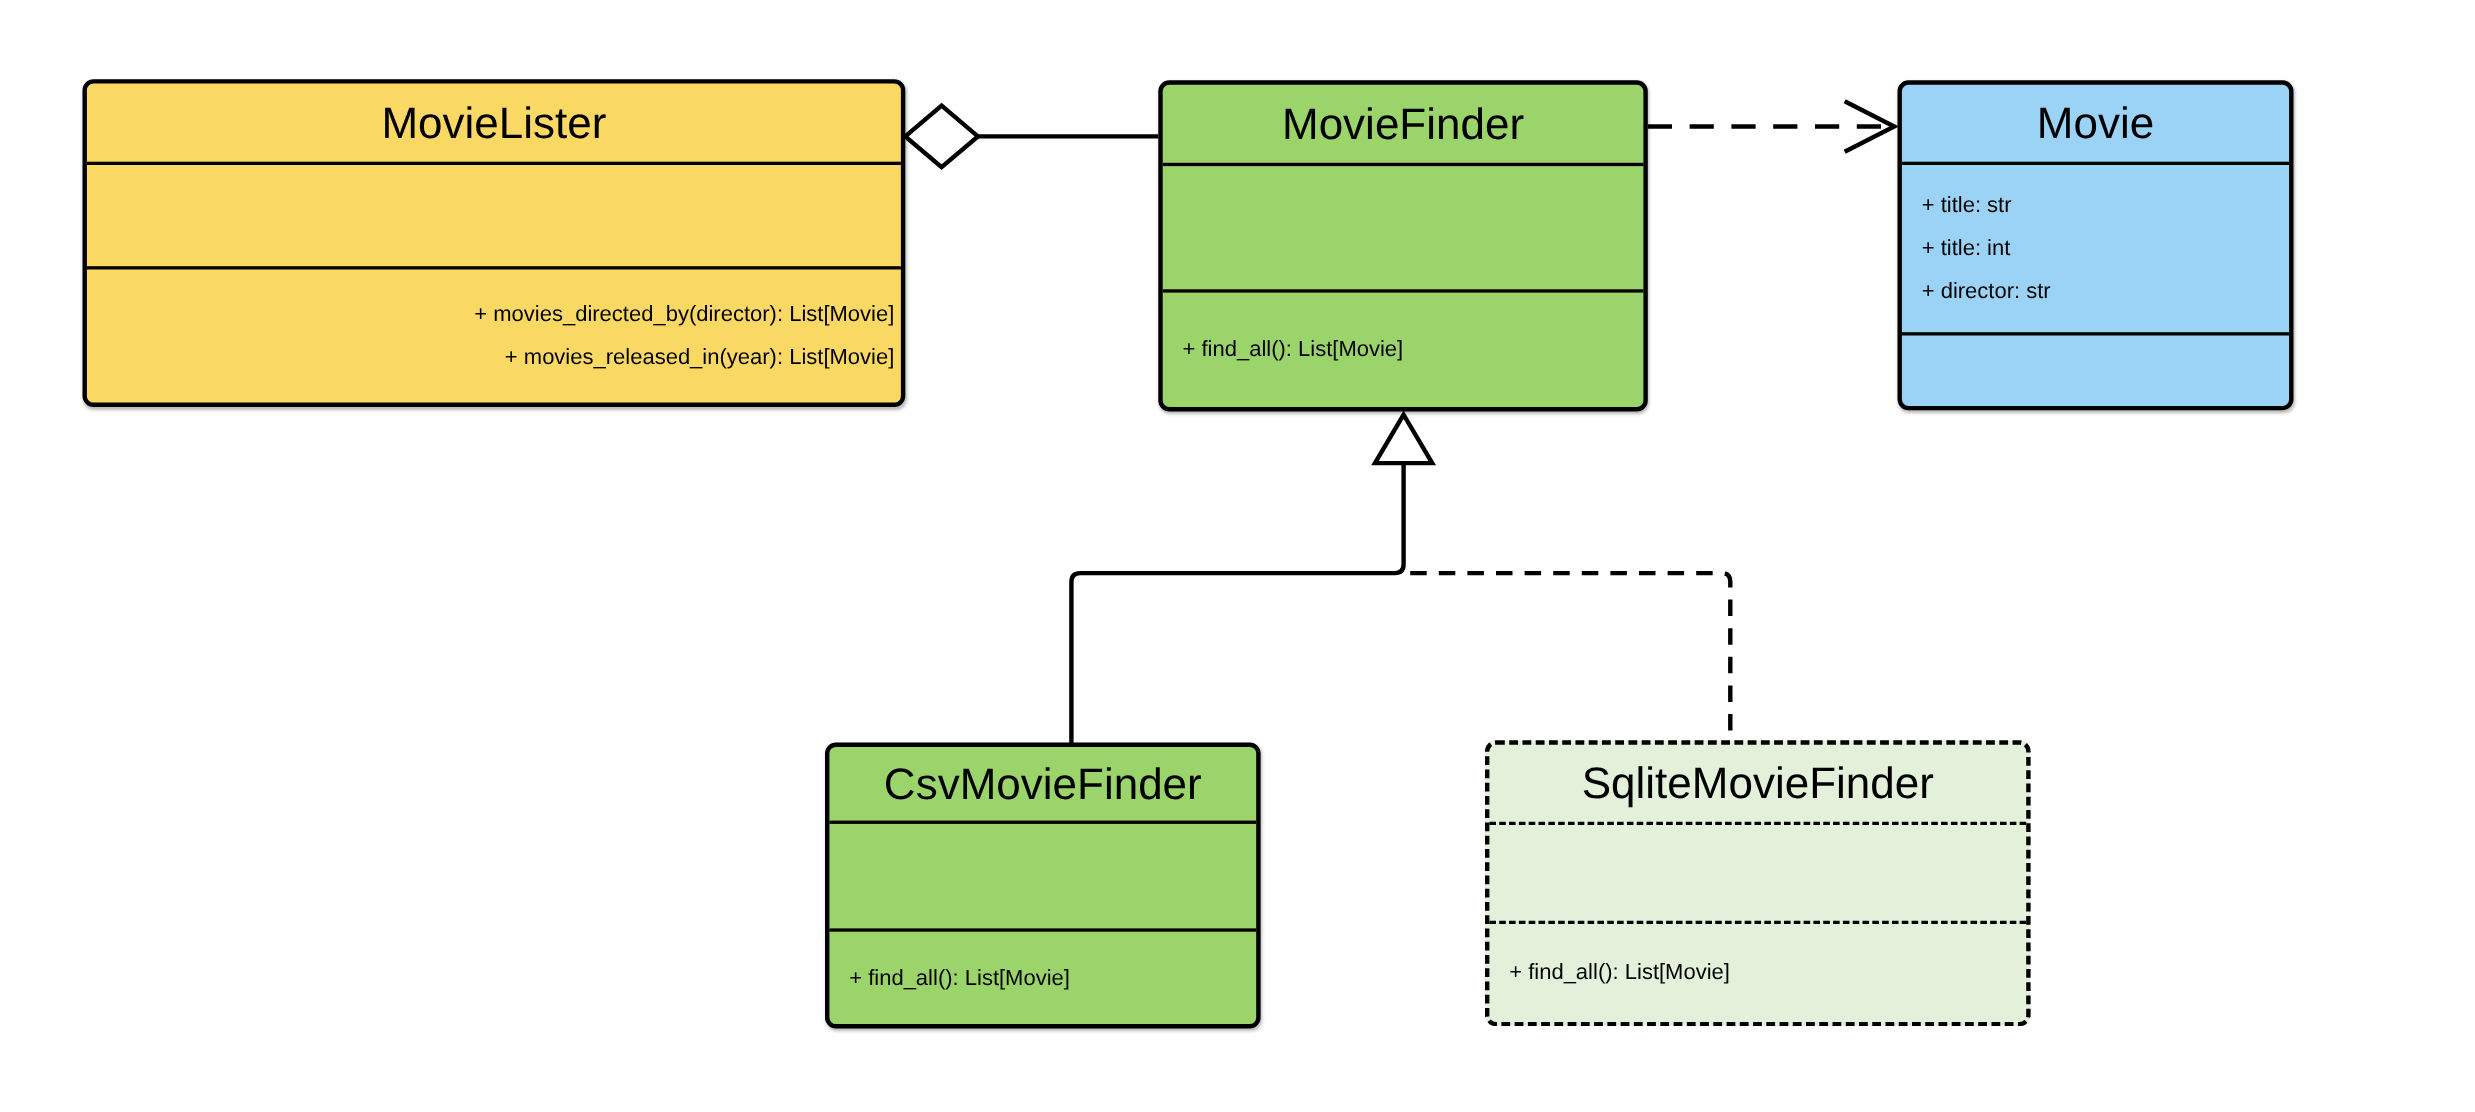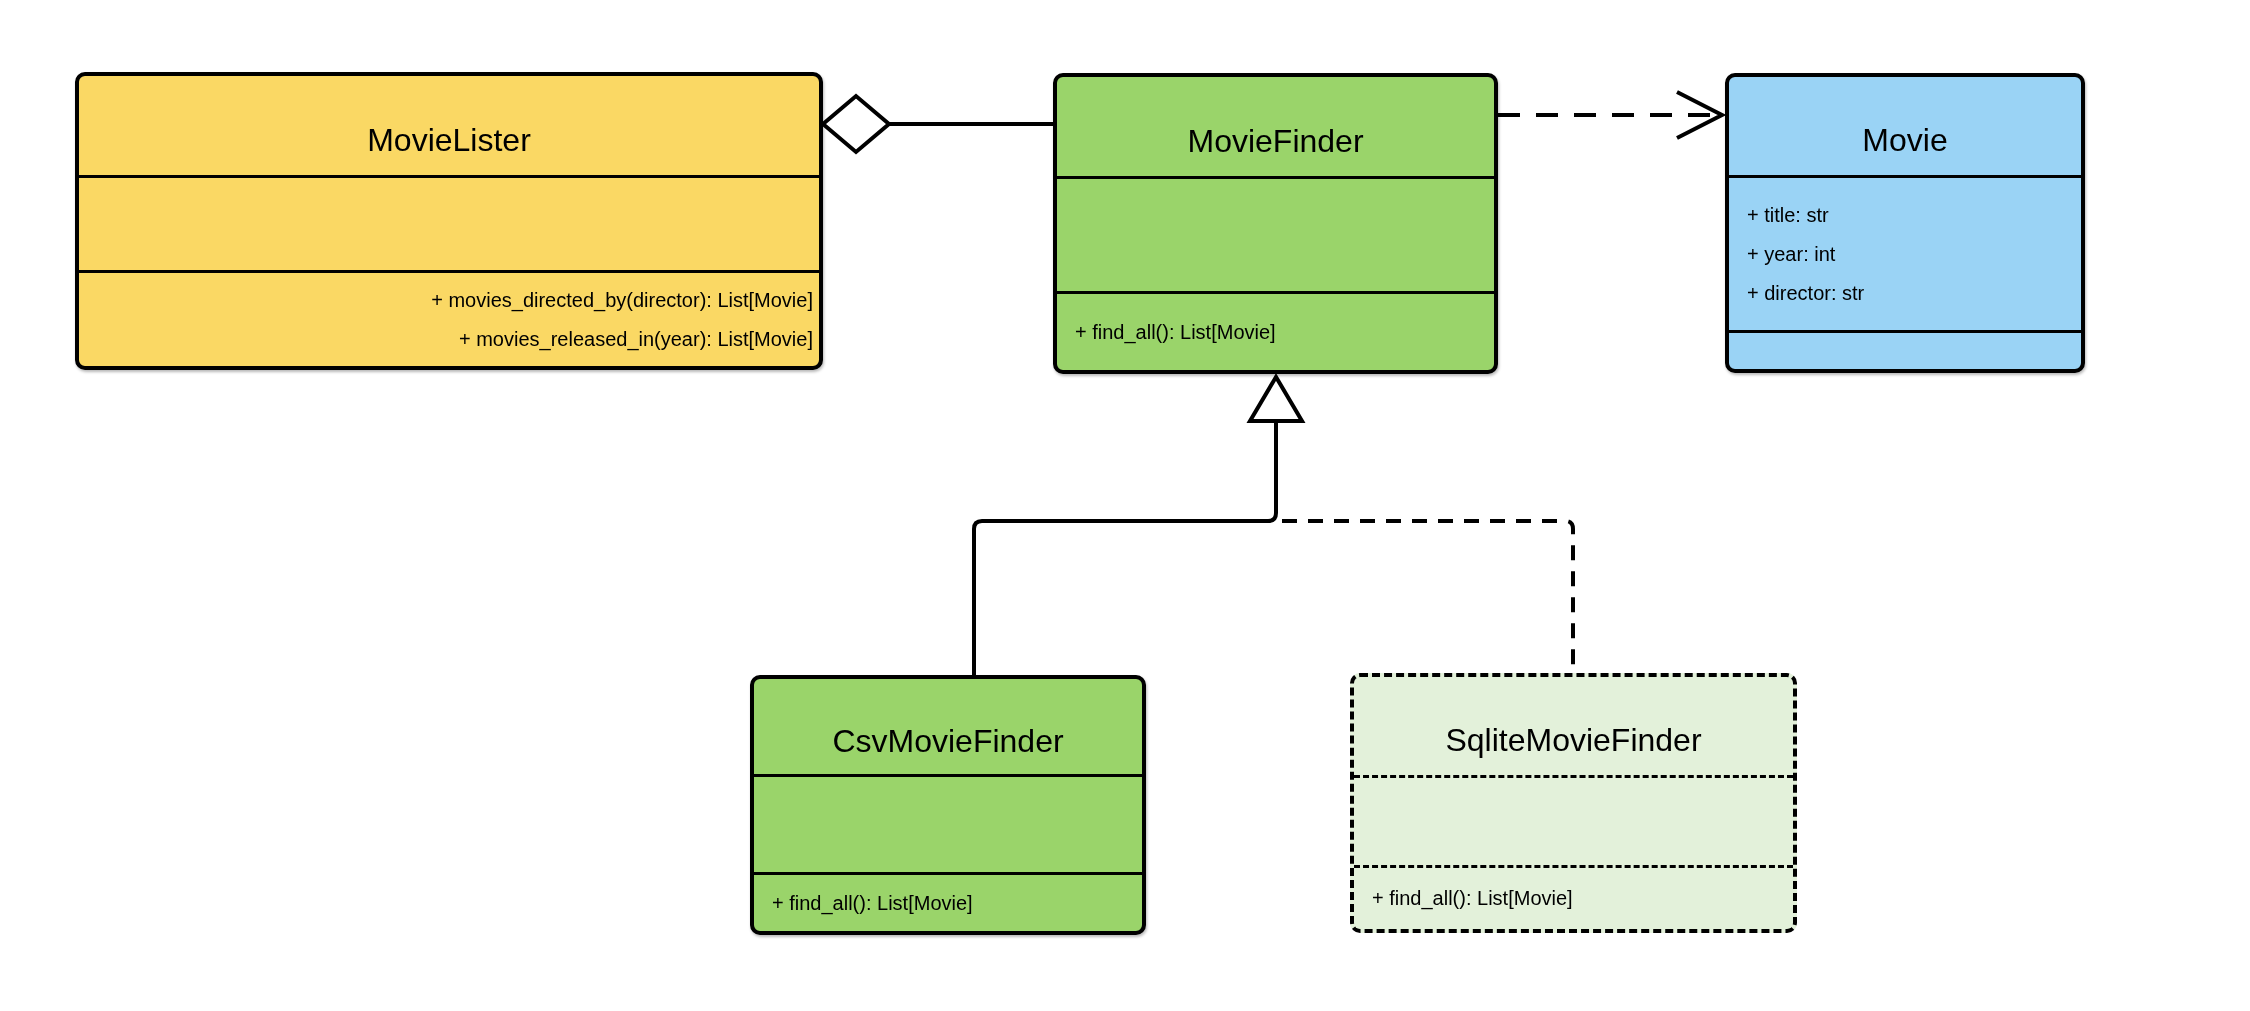--- a/index.html
+++ b/index.html
@@ -52,23 +52,22 @@
   .fill-light-green { background: var(--light-green, #e3f1da); }
   .fill-blue        { background: var(--blue, #9ad3f5); }
   .sec {
     box-sizing: border-box;
     display: flex;
     flex-direction: column;
     justify-content: center;
   }
   .sec.title {
     align-items: center;
-    font-size: 32px;
+    font-size: 40px;
     line-height: 34px;
-    margin-top: 28px;
   }
   .sec.members {
     border-top: 3px solid var(--stroke, #000);
     padding-left: 18px;
     padding-right: 6px;
     font-size: 20px;
     line-height: 39px;
   }
   .uml-class.dashed { border-style: dashed; }
   .uml-class.dashed .sec.members { border-top-style: dashed; }
@@ -115,35 +114,35 @@
     <div class="sec members" style="height:115px;"></div>
     <div class="sec members" style="flex:1;">
       <div class="member-line">+ find_all(): List[Movie]</div>
     </div>
   </div>
 
   <div class="uml-class fill-blue shadow" style="left:1725px; top:73px; width:360px; height:300px;">
     <div class="sec title" style="height:70px;">Movie</div>
     <div class="sec members" style="height:155px;">
       <div class="member-line">+ title: str</div>
-      <div class="member-line">+ year: int</div>
+      <div class="member-line">+ title: int</div>
       <div class="member-line">+ director: str</div>
     </div>
     <div class="sec members" style="flex:1;"></div>
   </div>
 
   <div class="uml-class fill-green shadow" style="left:750px; top:675px; width:396px; height:260px;">
     <div class="sec title" style="height:67px;">CsvMovieFinder</div>
     <div class="sec members" style="height:98px;"></div>
     <div class="sec members" style="flex:1;">
       <div class="member-line">+ find_all(): List[Movie]</div>
     </div>
   </div>
 
-  <div class="uml-class fill-light-green dashed" style="left:1350px; top:673px; width:447px; height:260px;">
+  <div class="uml-class fill-light-green dashed" style="left:1350px; top:673px; width:496px; height:260px;">
     <div class="sec title" style="height:70px;">SqliteMovieFinder</div>
     <div class="sec members" style="height:90px;"></div>
     <div class="sec members" style="flex:1;">
       <div class="member-line">+ find_all(): List[Movie]</div>
     </div>
   </div>
 
 </div>
 
 </body></html>

